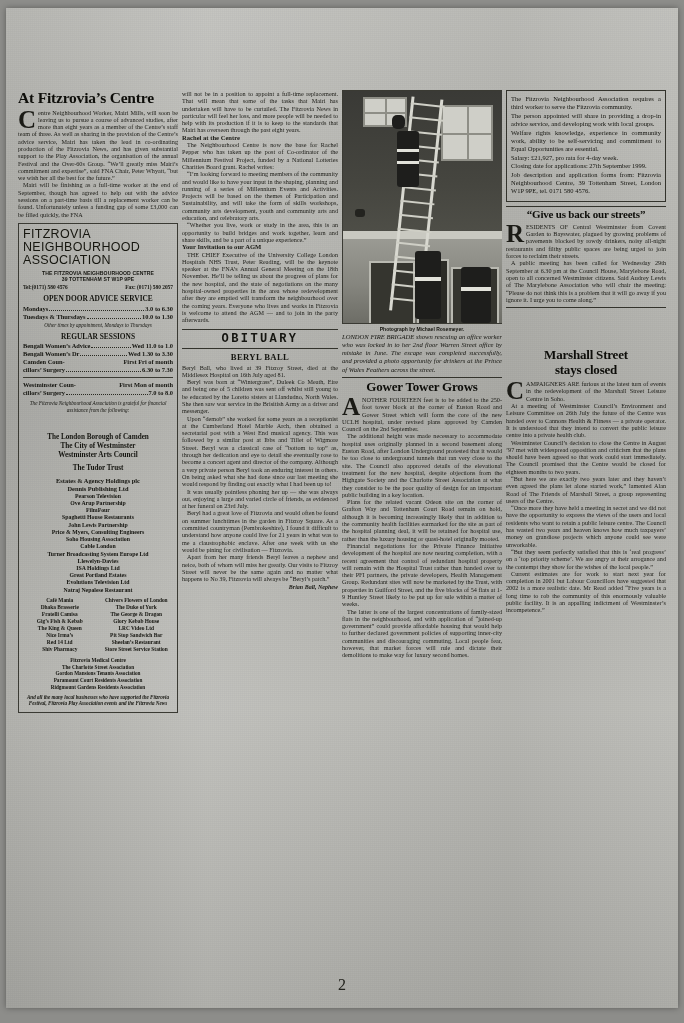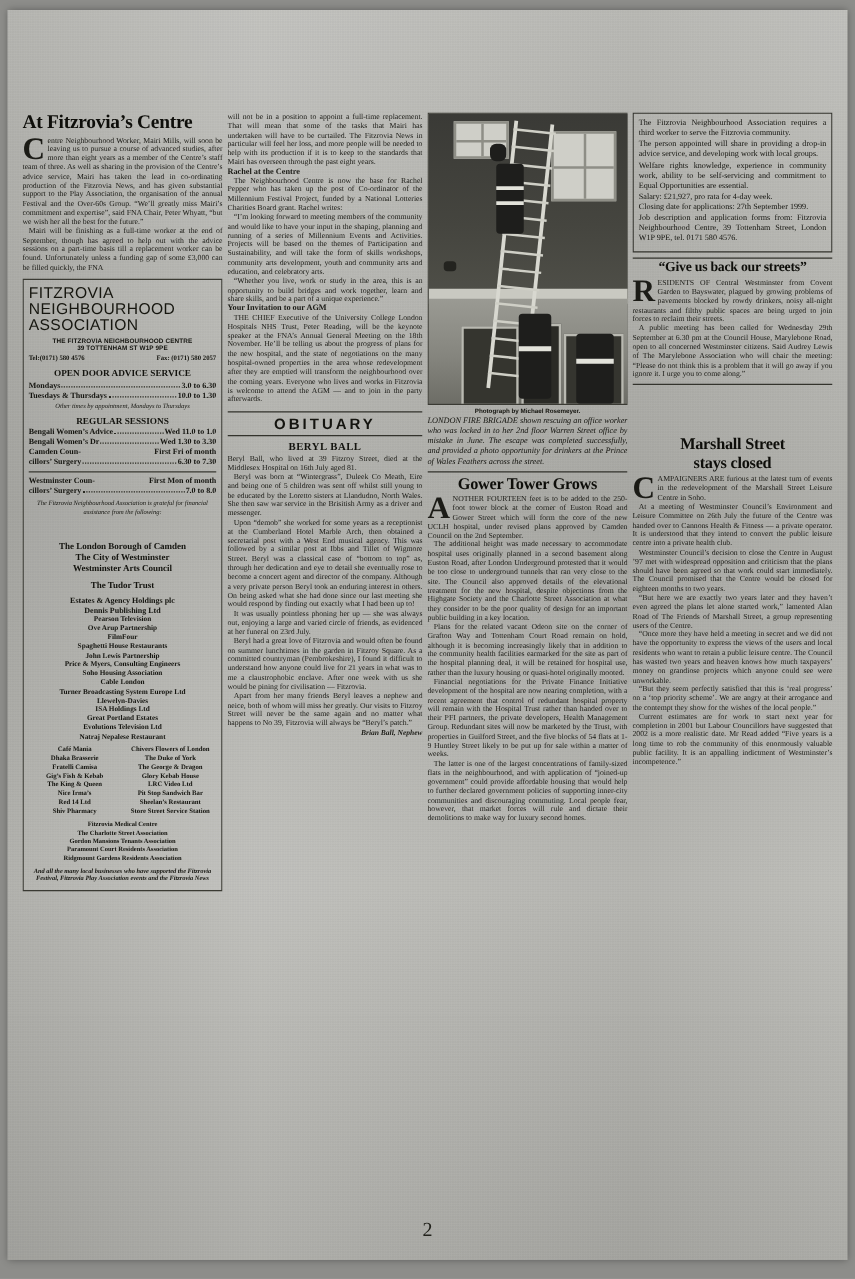--- a/index.html
+++ b/index.html
@@ -157,21 +157,21 @@
     font-family:"Liberation Serif", serif; line-height:14px;
     letter-spacing:-3px;
   }
 
   
   .obit-band {
     border-top:1.3px solid #33332c; border-bottom:1.3px solid #33332c;
     margin: 5px 0 3px 0; padding: 2px 0;
     text-align:center;
     font-size:12px; font-weight:bold; letter-spacing:2.4px;
-    font-family:Liberation Sans, sans-serif;
+    font-family:Liberation Mono, monospace;
   }
   .obit-name {
     text-align:center; font-weight:bold; font-size:8.6px; letter-spacing:.4px; margin-bottom:2px;
   }
   .sig { text-align:right; font-style:italic; font-weight:bold; font-size:6px; margin-top:2px; }
 
   
   .photo {
     width:100%; height:232px; position:relative; overflow:hidden;
     background: linear-gradient(180deg,#6e6e68 0%, #585852 45%, #4a4a45 100%);

